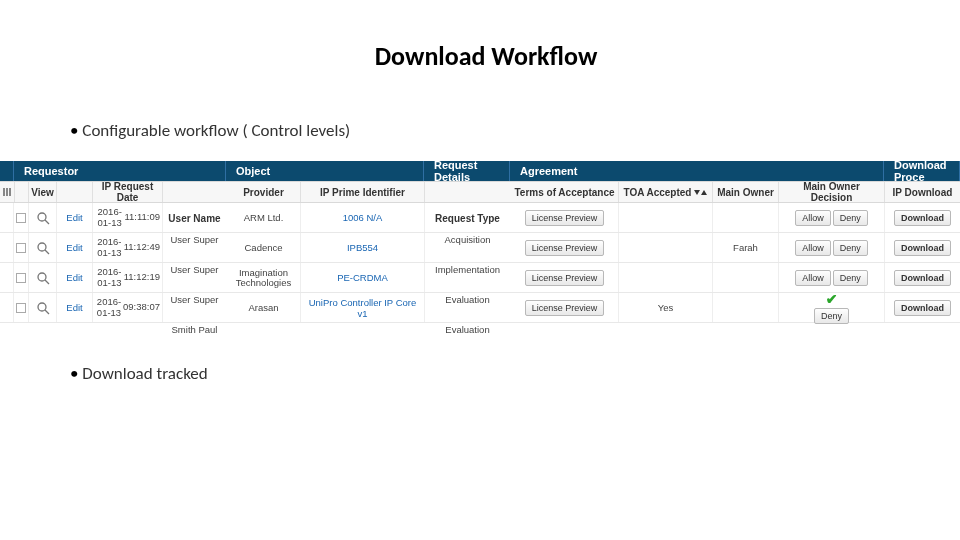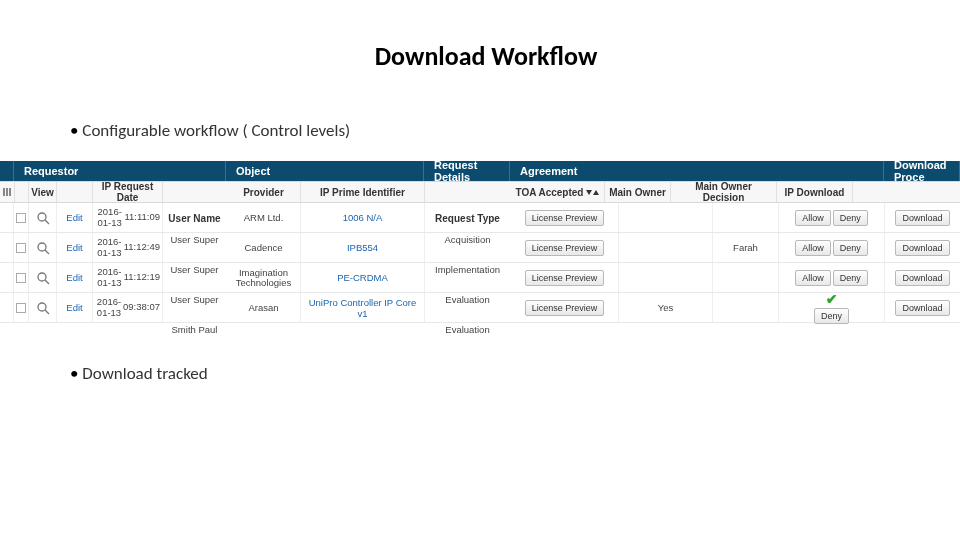--- a/index.html
+++ b/index.html
@@ -123,21 +123,21 @@
   .w-edit  { flex: 0 0 36px; }
   .w-date  { flex: 0 0 70px; }
   .w-user  { flex: 0 0 64px; margin-top: 36px; }
   .w-prov  { flex: 0 0 74px; }
   .w-ident { flex: 0 0 124px; }
   .w-type  { flex: 0 0 86px; margin-top: 36px; }
   .w-toa   { flex: 0 0 108px; }
   .w-toaac { flex: 0 0 94px; }
   .w-mown  { flex: 0 0 66px; }
   .w-mdec  { flex: 0 0 106px; }
-  .w-dl    { flex: 0 0 76px; }
+  .w-dl    { flex: 0 0 76px; font-weight: bold; }
 
   .seg-pre  { flex: 0 0 14px; padding:0 !important; border-right:none; }
   .seg-req  { flex: 0 0 212px; }
   .seg-obj  { flex: 0 0 198px; }
   .seg-det  { flex: 0 0 86px; }
   .seg-agr  { flex: 0 0 374px; }
   .seg-dl   { flex: 0 0 76px; }
 
   .checkbox {
     width: 10px; height: 10px;
@@ -205,20 +205,21 @@
           </svg>
       </div>
       <div class="cell w-ck"></div>
       <div class="cell w-mag">View</div>
       <div class="cell w-edit"></div>
       <div class="cell w-date">IP Request Date</div>
       <div class="cell w-user">User Name</div>
       <div class="cell w-prov">Provider</div>
       <div class="cell w-ident">IP Prime Identifier</div>
       <div class="cell w-type">Request Type</div>
+      <div class="cell w-toa">Terms of Acceptance</div>
       <div class="cell w-toaac">
         <span>TOA Accepted</span>
         <span class="sorticon"></span>
         <span class="sorticon2"></span>
       </div>
       <div class="cell w-mown">Main Owner</div>
       <div class="cell w-mdec">Main Owner Decision</div>
       <div class="cell w-dl">IP Download</div>
     </div>
 

